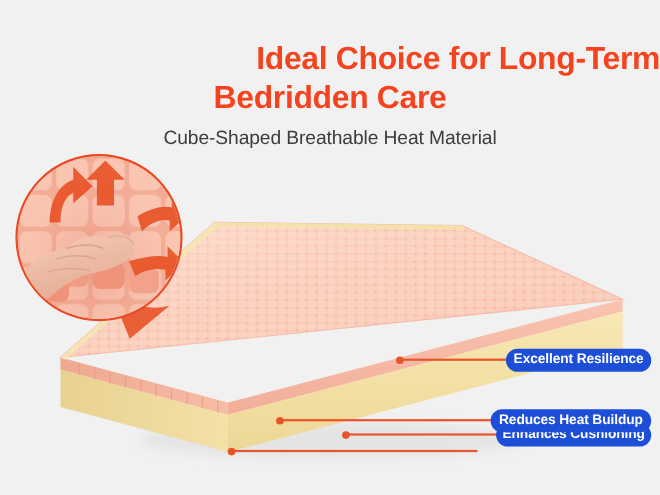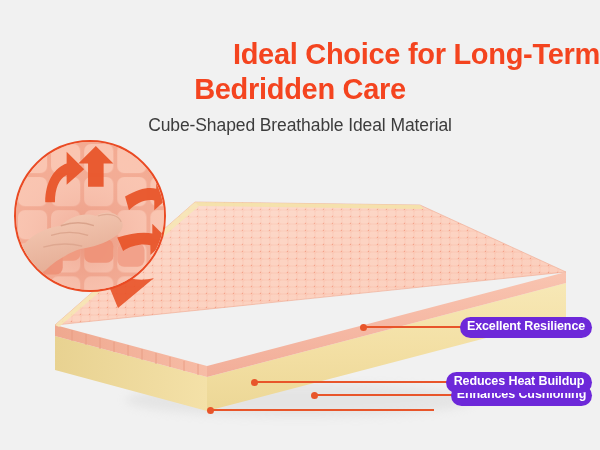--- a/index.html
+++ b/index.html
@@ -51,21 +51,21 @@
   .callout{position:absolute;display:flex;align-items:center;}
   .callout .line{
     position:absolute;height:2px;background:#e8552a;top:50%;margin-top:-1px;
   }
   .callout .dot{
     position:absolute;width:7px;height:7px;border-radius:50%;
     background:#e8552a;top:50%;margin-top:-3.5px;
   }
   .pill{
     position:absolute;right:0;
-    background:#6d28d9;color:#ffffff;
+    background:#1d4ed8;color:#ffffff;
     border-radius:11px;
     font-size:12.5px;font-weight:bold;line-height:1;
     padding:5px 10px 6px 10px;
     white-space:nowrap;
     letter-spacing:-0.1px;
     box-sizing:border-box;
     height:21px;
     display:flex;align-items:center;justify-content:center;
   }
   .c1{left:0;top:316px;width:592px;height:22px;}
@@ -204,21 +204,21 @@
         </g>
       </svg>
     </div>
   </div>
 
   <div class="headings">
     <h1 class="title">
       <span class="l1">Ideal Choice for Long-Term</span>
       <span class="l2">Bedridden Care</span>
     </h1>
-    <p class="subtitle">Cube-Shaped Breathable Ideal Material</p>
+    <p class="subtitle">Cube-Shaped Breathable Heat Material</p>
   </div>
 
   <div class="callouts">
 
     <div class="callout c1">
       <span class="dot" style="left: 360px;"></span>
       <span class="line" style="left: 362px; width: 100px;"></span>
       <span class="pill" style="width: 132px;">Excellent Resilience</span>
     </div>
 

